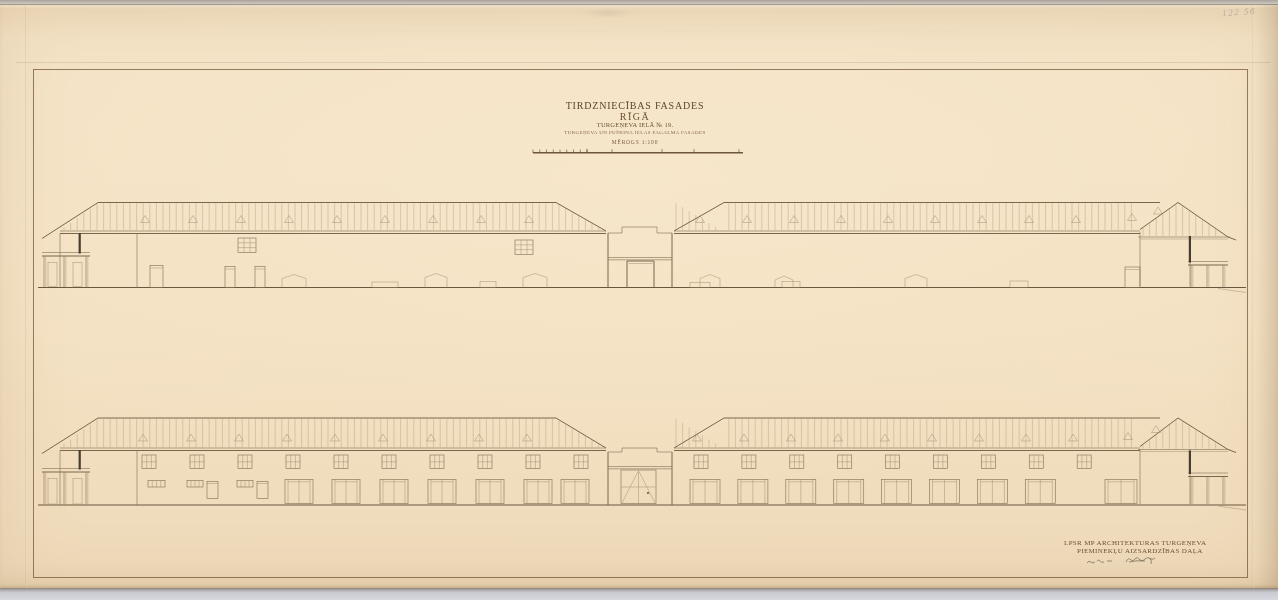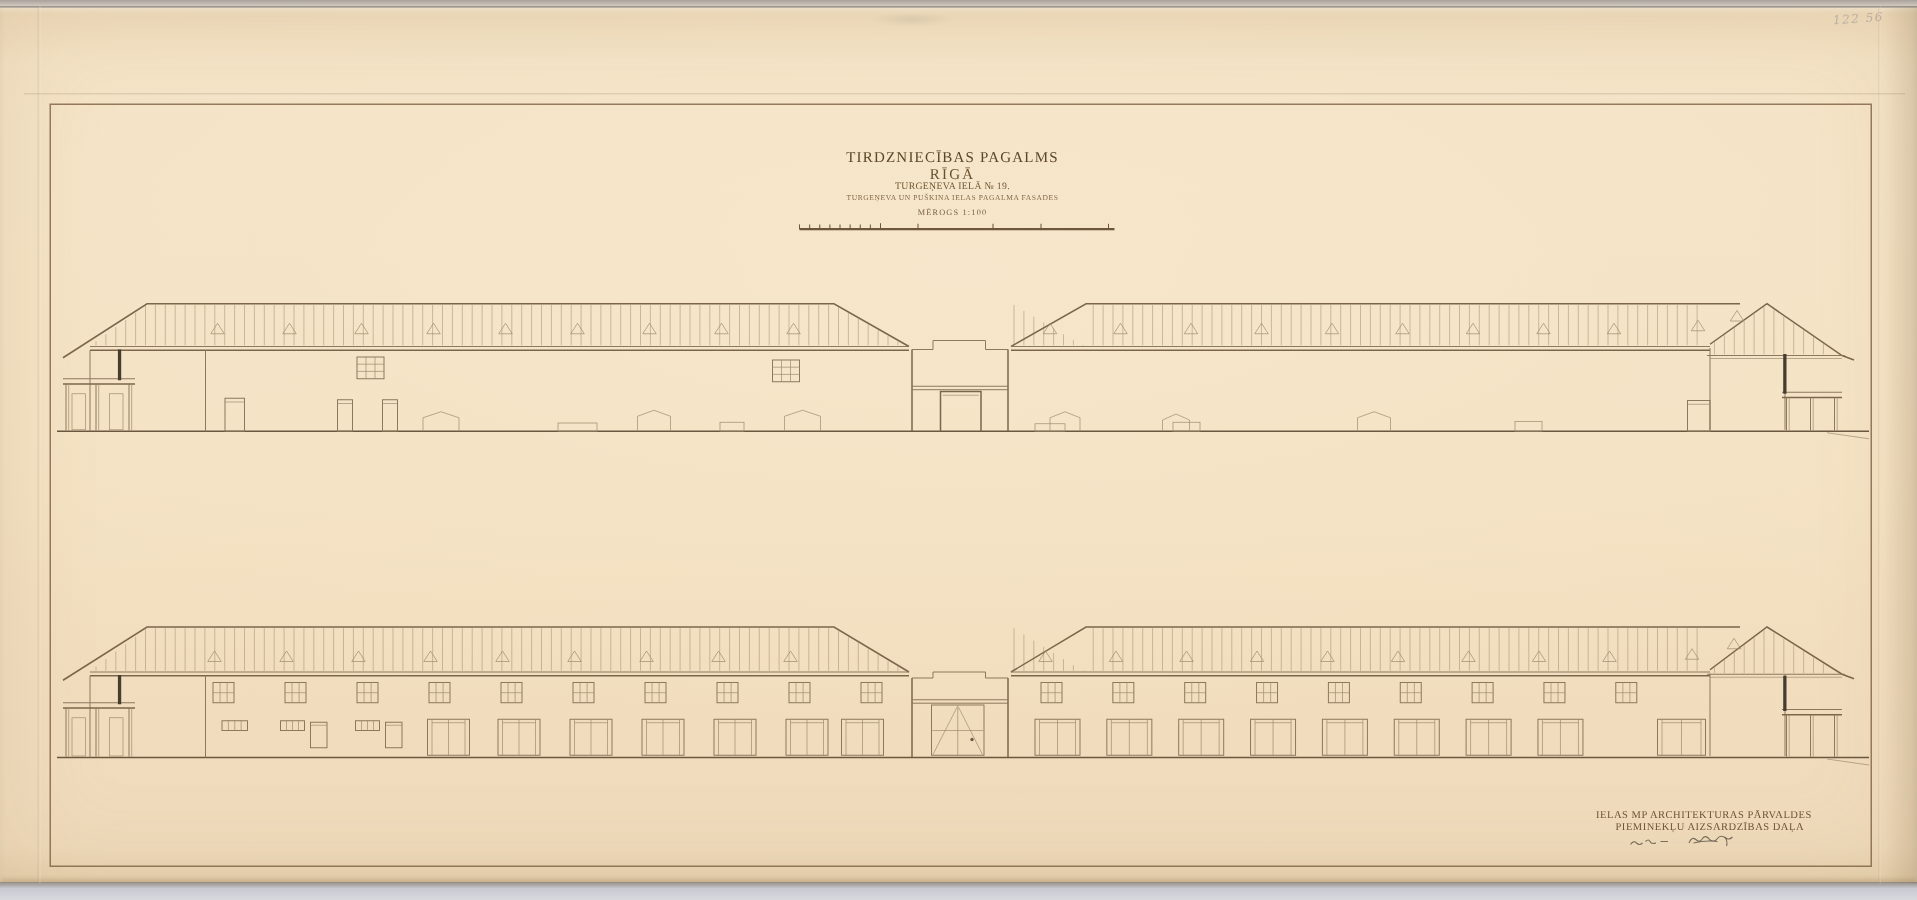--- a/index.html
+++ b/index.html
@@ -52,21 +52,21 @@
   <div class="scan-top"></div>
   <div class="scan-bottom"></div>
   <div class="crease-v1"></div>
   <div class="crease-v2"></div>
   <div class="crease-h1"></div>
   <div class="edge-right"></div>
   <div class="smudge"></div>
   <div class="frame"></div>
 
   <div class="title-block">
-    <div class="t1">TIRDZNIECĪBAS PAGALMS</div>
+    <div class="t1">TIRDZNIECĪBAS FASADES</div>
     <div class="t2">RĪGĀ</div>
     <div class="t3">TURGEŅEVA IELĀ № 19.</div>
     <div class="t4">TURGEŅEVA UN PUŠKINA IELAS PAGALMA FASADES</div>
     <div class="t5">MĒROGS 1:100</div>
   </div>
 
   <svg id="lw" width="1278" height="600" viewBox="0 0 1278 600">
       <g>
         <line x1="64" y1="227.525" x2="64" y2="230.2" class="ht"></line>
         <line x1="70.6" y1="222.82250000000002" x2="70.6" y2="230.2" class="ht"></line>
@@ -750,18 +750,18 @@
         <line x1="739" y1="149.2" x2="739" y2="152.8" class="sct"></line>
       </g>
       <g>
         <path d="M1087,563 q2,-3 4,-1 t4,0 m2,-1 q2,-2 3,0 t4,1 m3,-1 l5,0" class="scrib"></path>
         <path d="M1126,562 q2,-5 5,-2 q2,2 4,-1 t5,1 q3,2 5,-1 t6,0 q2,1 4,-1 m-26,4 q8,-2 16,-1" class="scrib"></path>
         <path d="M1150,558 q2,3 1,6" class="scrib"></path>
       </g>
     </svg>
 
   <div class="stamp">
-    <div class="s1">IELAS MP ARCHITEKTURAS PĀRVALDES</div>
+    <div class="s1">LPSR MP ARCHITEKTURAS TURGEŅEVA</div>
     <div class="s2">PIEMINEKĻU AIZSARDZĪBAS DAĻA</div>
   </div>
 
   <div class="archive-mark">122 56</div>
 </div>
 
 </body></html>

